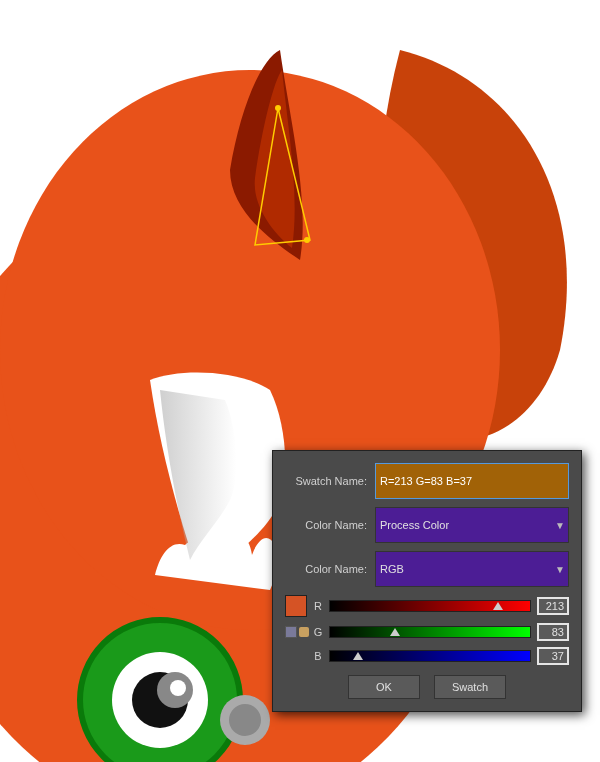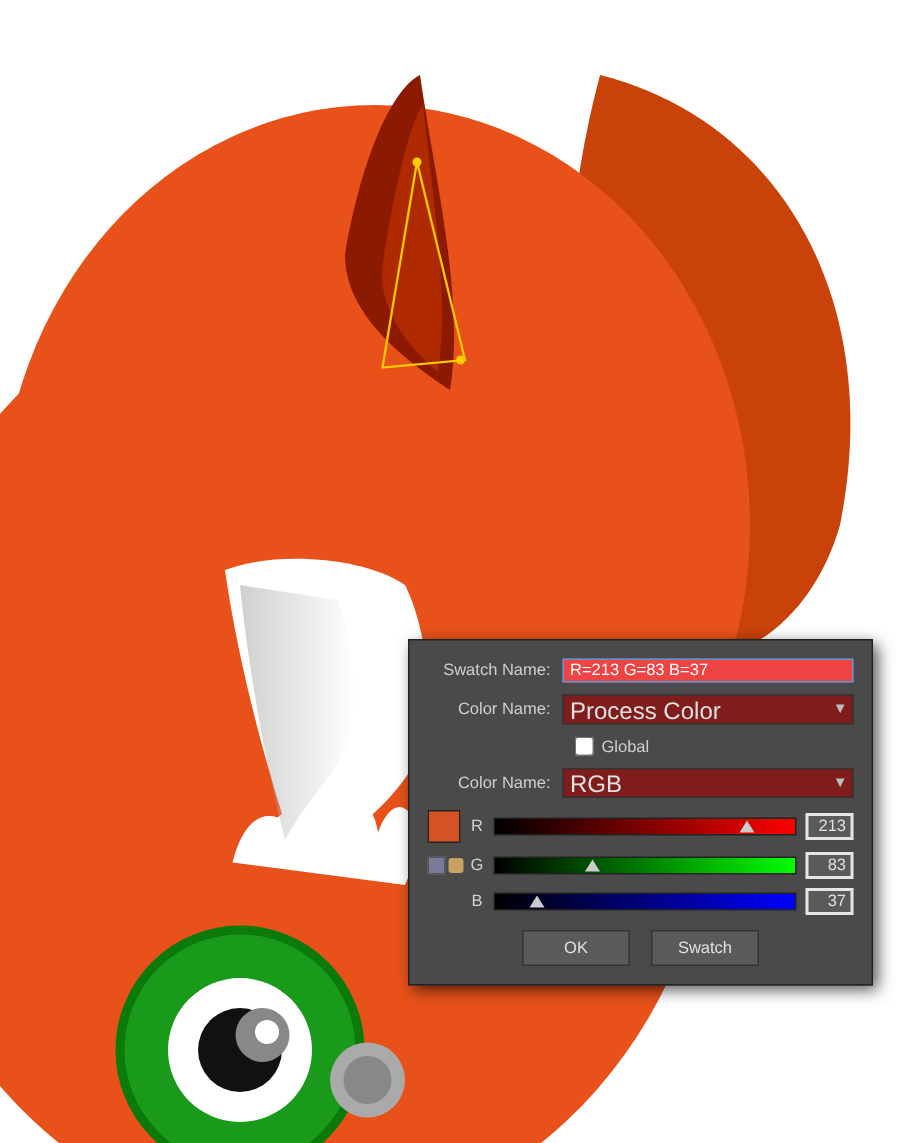--- a/index.html
+++ b/index.html
@@ -18,21 +18,21 @@
       position: absolute;
       top: 0; left: 0;
       width: 600px;
       height: 762px;
       background: #fff;
     }
 
     
     #dialog {
       position: absolute;
-      top: 426px;
+      top: 450px;
       left: 272px;
       width: 310px;
       background: #4a4a4a;
       border: 1px solid #222;
       box-shadow: 3px 3px 10px rgba(0,0,0,0.7);
       padding: 12px;
       color: #e0e0e0;
     }
 
     .dialog-row {
@@ -46,45 +46,45 @@
       text-align: right;
       padding-right: 8px;
       font-size: 11px;
       color: #d0d0d0;
       flex-shrink: 0;
     }
 
     
     #swatch-name-input {
       flex: 1;
-      background: #ef4444;
+      background: #a16207;
       color: #fff;
       border: 1px solid #5599dd;
       padding: 2px 4px;
       font-size: 11px;
       outline: none;
-      height: 16px;
+      height: 36px;
     }
 
     
     .dropdown-wrapper {
       flex: 1;
       position: relative;
       display: flex;
       align-items: center;
     }
 
     .dropdown {
       flex: 1;
-      background: #7f1d1d;
+      background: #4c1d95;
       color: #e0e0e0;
       border: 1px solid #333;
       padding: 2px 20px 2px 4px;
-      font-size: 16px;
-      height: 20px;
+      font-size: 11px;
+      height: 36px;
       appearance: none;
       -webkit-appearance: none;
       cursor: pointer;
       outline: none;
     }
 
     .dropdown-arrow {
       position: absolute;
       right: 4px;
       top: 50%;
@@ -301,24 +301,20 @@
     <div class="dialog-label">Color Name:</div>
     <div class="dropdown-wrapper">
       <select class="dropdown">
         <option>Process Color</option>
         <option>Spot Color</option>
       </select>
       <span class="dropdown-arrow">▼</span>
     </div>
   </div>
 
-  <div class="global-row">
-    <input type="checkbox" id="global-check" style="">
-    <label for="global-check">Global</label>
-  </div>
 
   <div class="dialog-row">
     <div class="dialog-label">Color Name:</div>
     <div class="dropdown-wrapper">
       <select class="dropdown">
         <option>RGB</option>
         <option>CMYK</option>
         <option>HSB</option>
         <option>Lab</option>
         <option>Grayscale</option>

